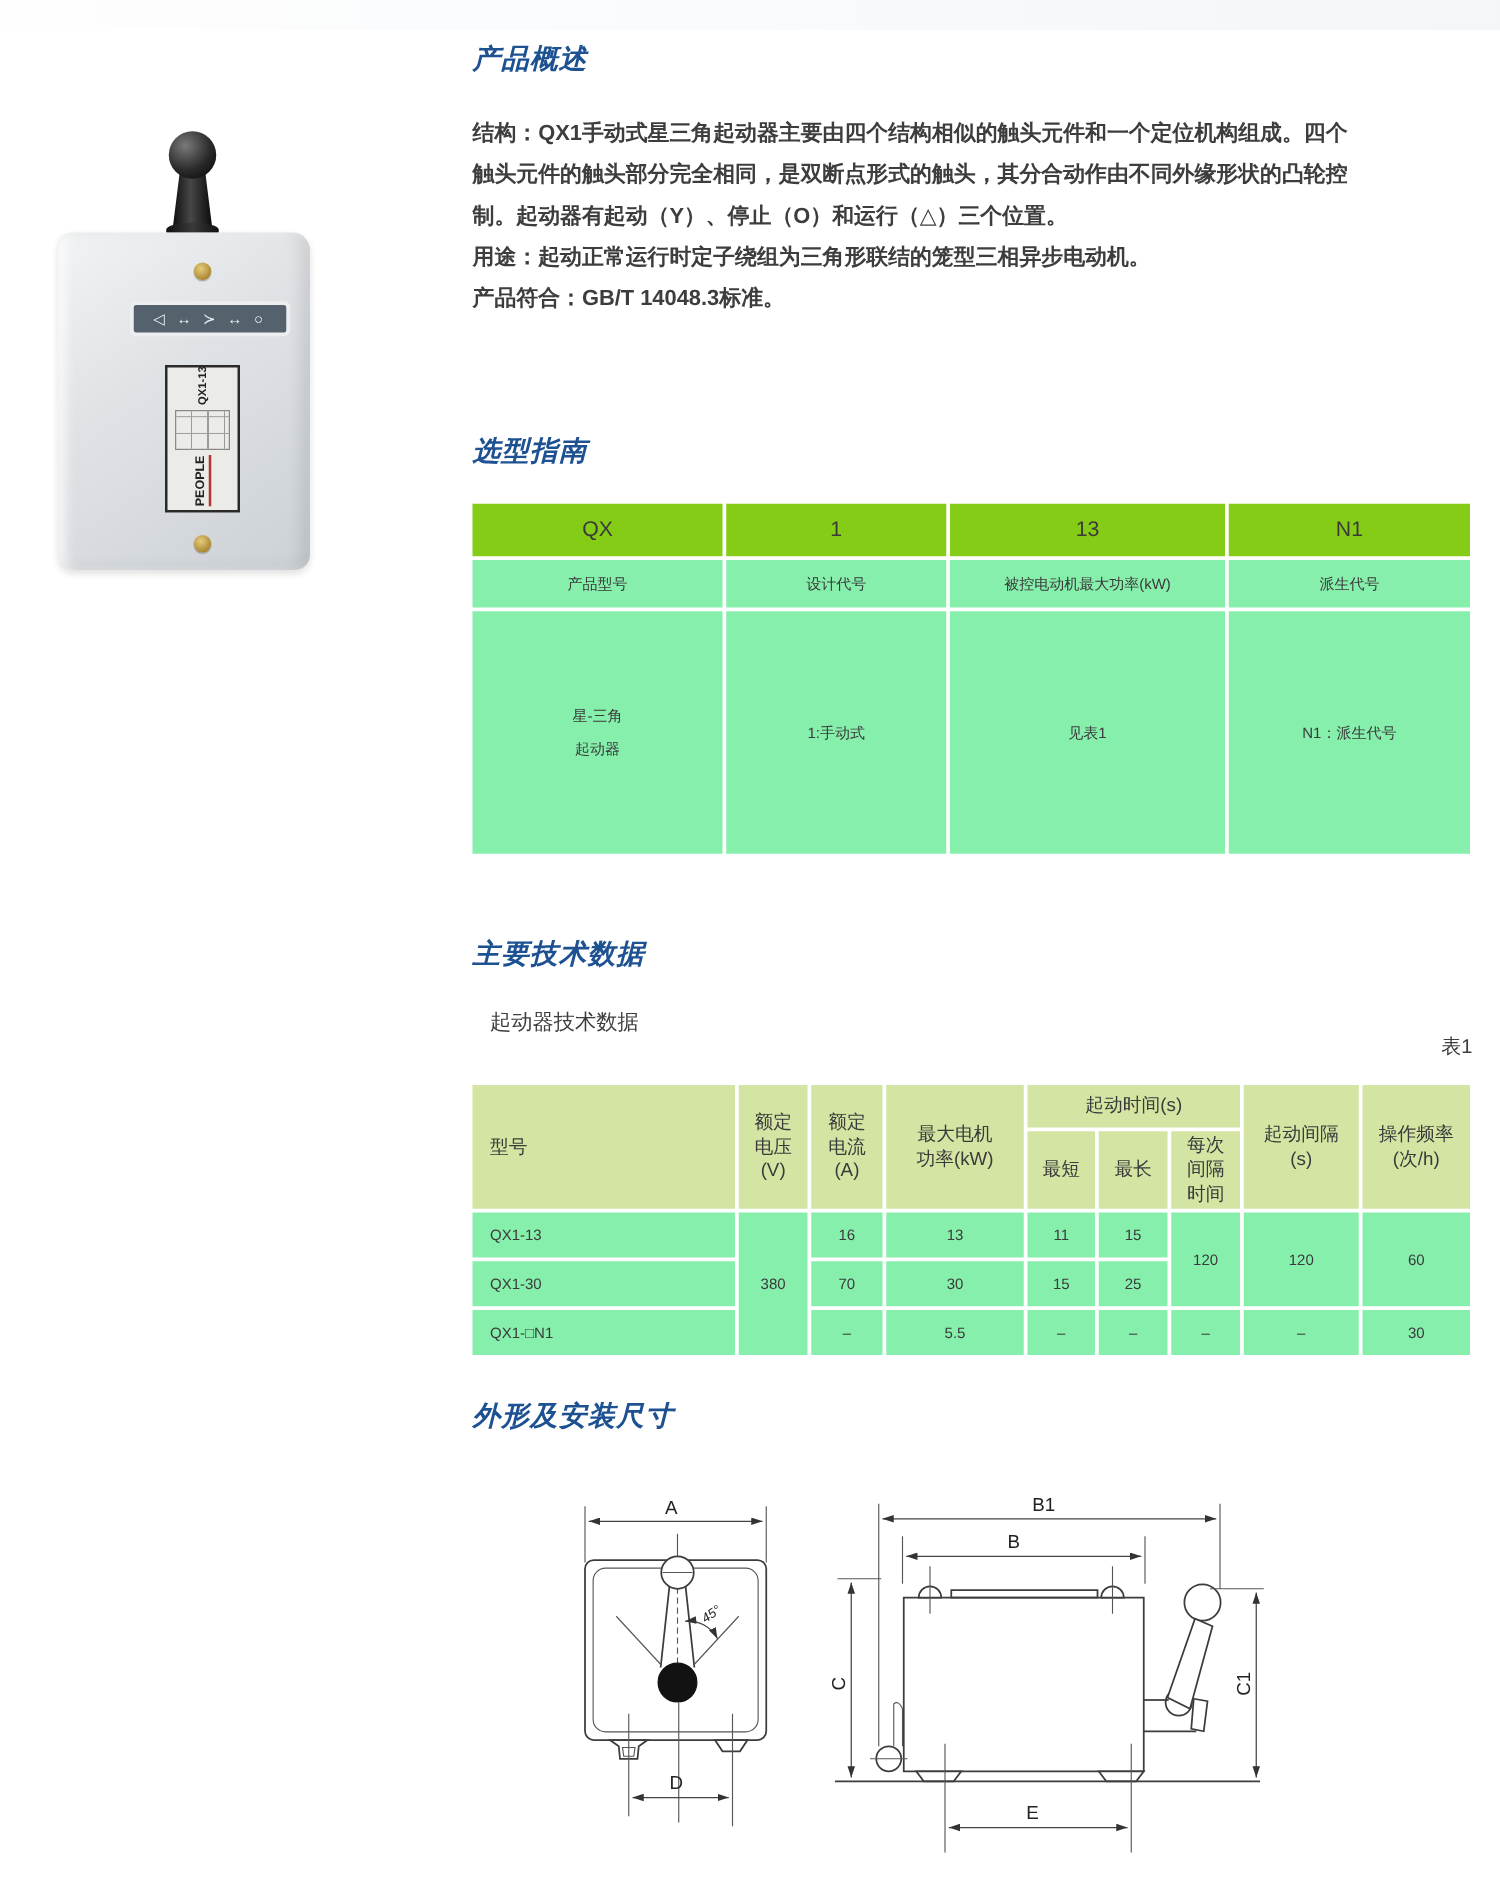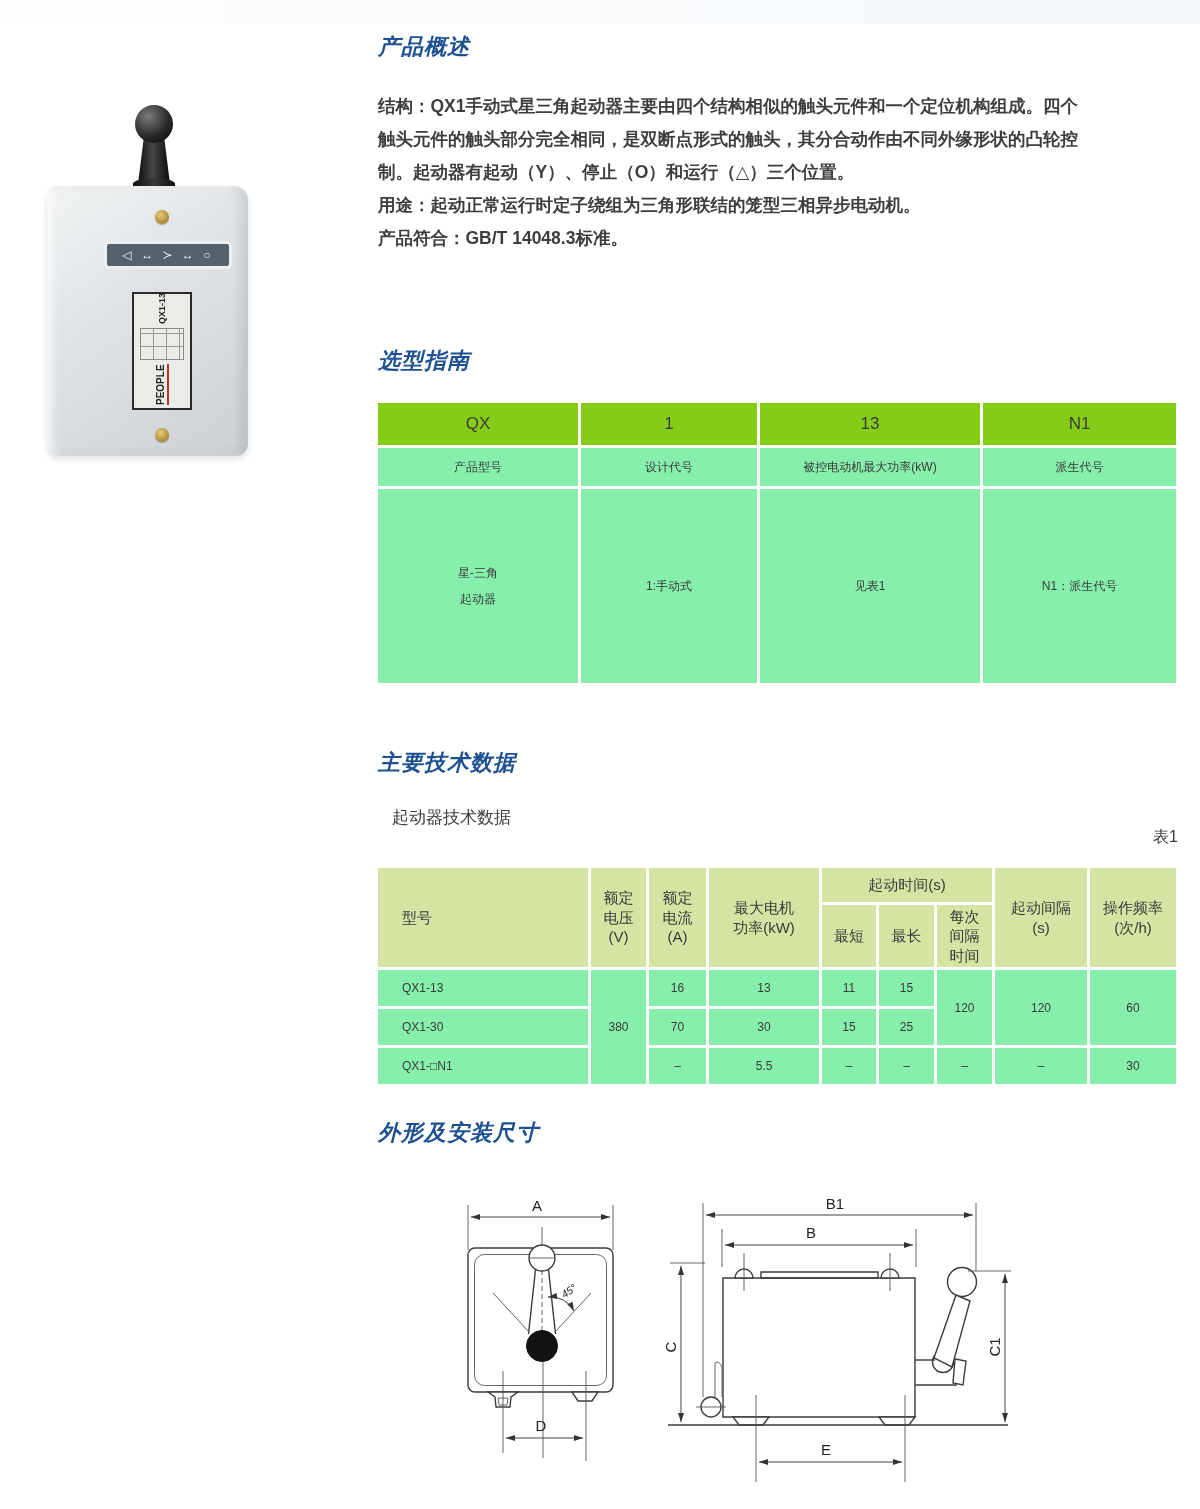--- a/index.html
+++ b/index.html
@@ -26,21 +26,21 @@
   #sel-table{top:400px;}
   #sel-table tr.head td{height:40px;font-size:17px;}
   #sel-table tr.labels td{height:36px;}
   #sel-table tr.values td{height:192px;}
   .cell-block{display:inline-block;text-align:center;line-height:26px;}
   #tech-table{top:865px;}
   #tech-table tr.h td{background:#d3e4a3;font-size:15px;line-height:1.3;}
   #tech-table tr.h1 td{height:32px;}
   #tech-table tr.h2 td{height:60px;}
   #tech-table tr.body td{height:34px;}
-  #tech-table td.model{text-align:left;padding-left:24px;margin-left:12px;}
+  #tech-table td.model{text-align:left;padding-left:14px;margin-left:12px;}
 
   
   .photo{position:absolute;left:45px;top:98px;width:205px;height:362px;}
   .ph-ball{position:absolute;left:90px;top:7px;width:38px;height:38px;border-radius:50%;
     background:radial-gradient(circle at 35% 30%,#7a7a7a,#2a2a2a 55%,#0c0c0c 90%);}
   .ph-stem{position:absolute;left:93px;top:40px;width:32px;height:46px;
     background:linear-gradient(to right,#0d0d0d,#474747 45%,#0a0a0a);
     clip-path:polygon(18% 0,82% 0,100% 100%,0% 100%);}
   .ph-stembase{position:absolute;left:88px;top:80px;width:42px;height:13px;border-radius:50%/45%;
     background:linear-gradient(to right,#111,#3a3a3a 50%,#101010);}

